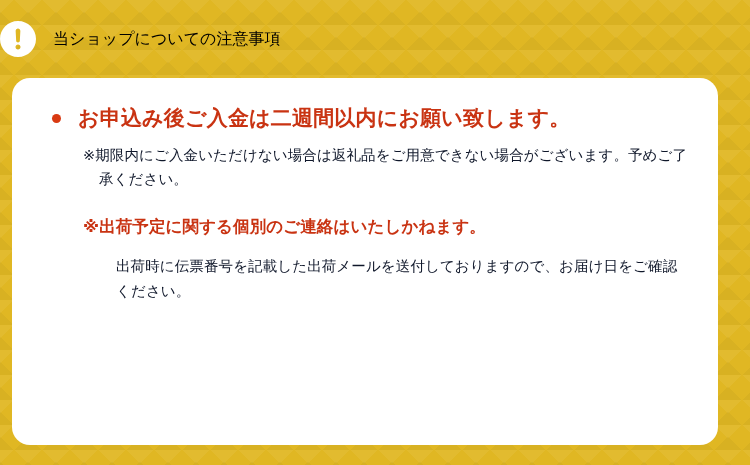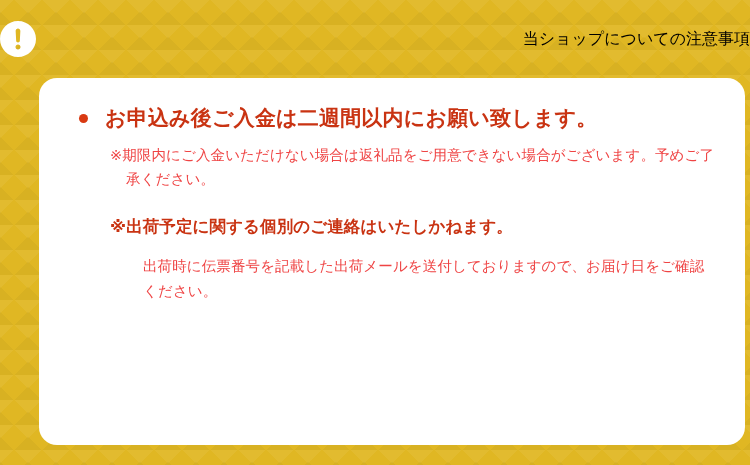--- a/index.html
+++ b/index.html
@@ -28,35 +28,35 @@
 
   
   #header {
     position: absolute;
     left: 0;
     top: 0;
     width: 750px;
     height: 78px;
     display: flex;
     align-items: center;
-    justify-content: space-between;
+    justify-content: flex-start;
     gap: 17px;
   }
 
   .alert-icon {
     width: 36px;
     height: 36px;
     flex: 0 0 auto;
     display: block;
   }
 
   
   #card {
     position: absolute;
-    left: 39px;
+    left: 12px;
     top: 78px;
     width: 706px;
     height: 367px;
     background: #ffffff;
     border-radius: 18px;
     box-sizing: border-box;
     padding: 24px 26px 12px 26px;
     overflow: hidden;
   }
 
@@ -85,21 +85,21 @@
 
   .heading-text {
     color: #c93312;
     font-size: 21px;
     font-weight: bold;
     line-height: 1.5;
     letter-spacing: 0.2px;
   }
 
   .note {
-    color: #ef4444;
+    color: #0f172a;
     font-size: 14.5px;
     line-height: 1.72;
     margin-top: 9px;
     padding-left: 61px;
     text-indent: -16px;
     letter-spacing: 0.1px;
   }
 
   .note.red {
     color: #c93312;

